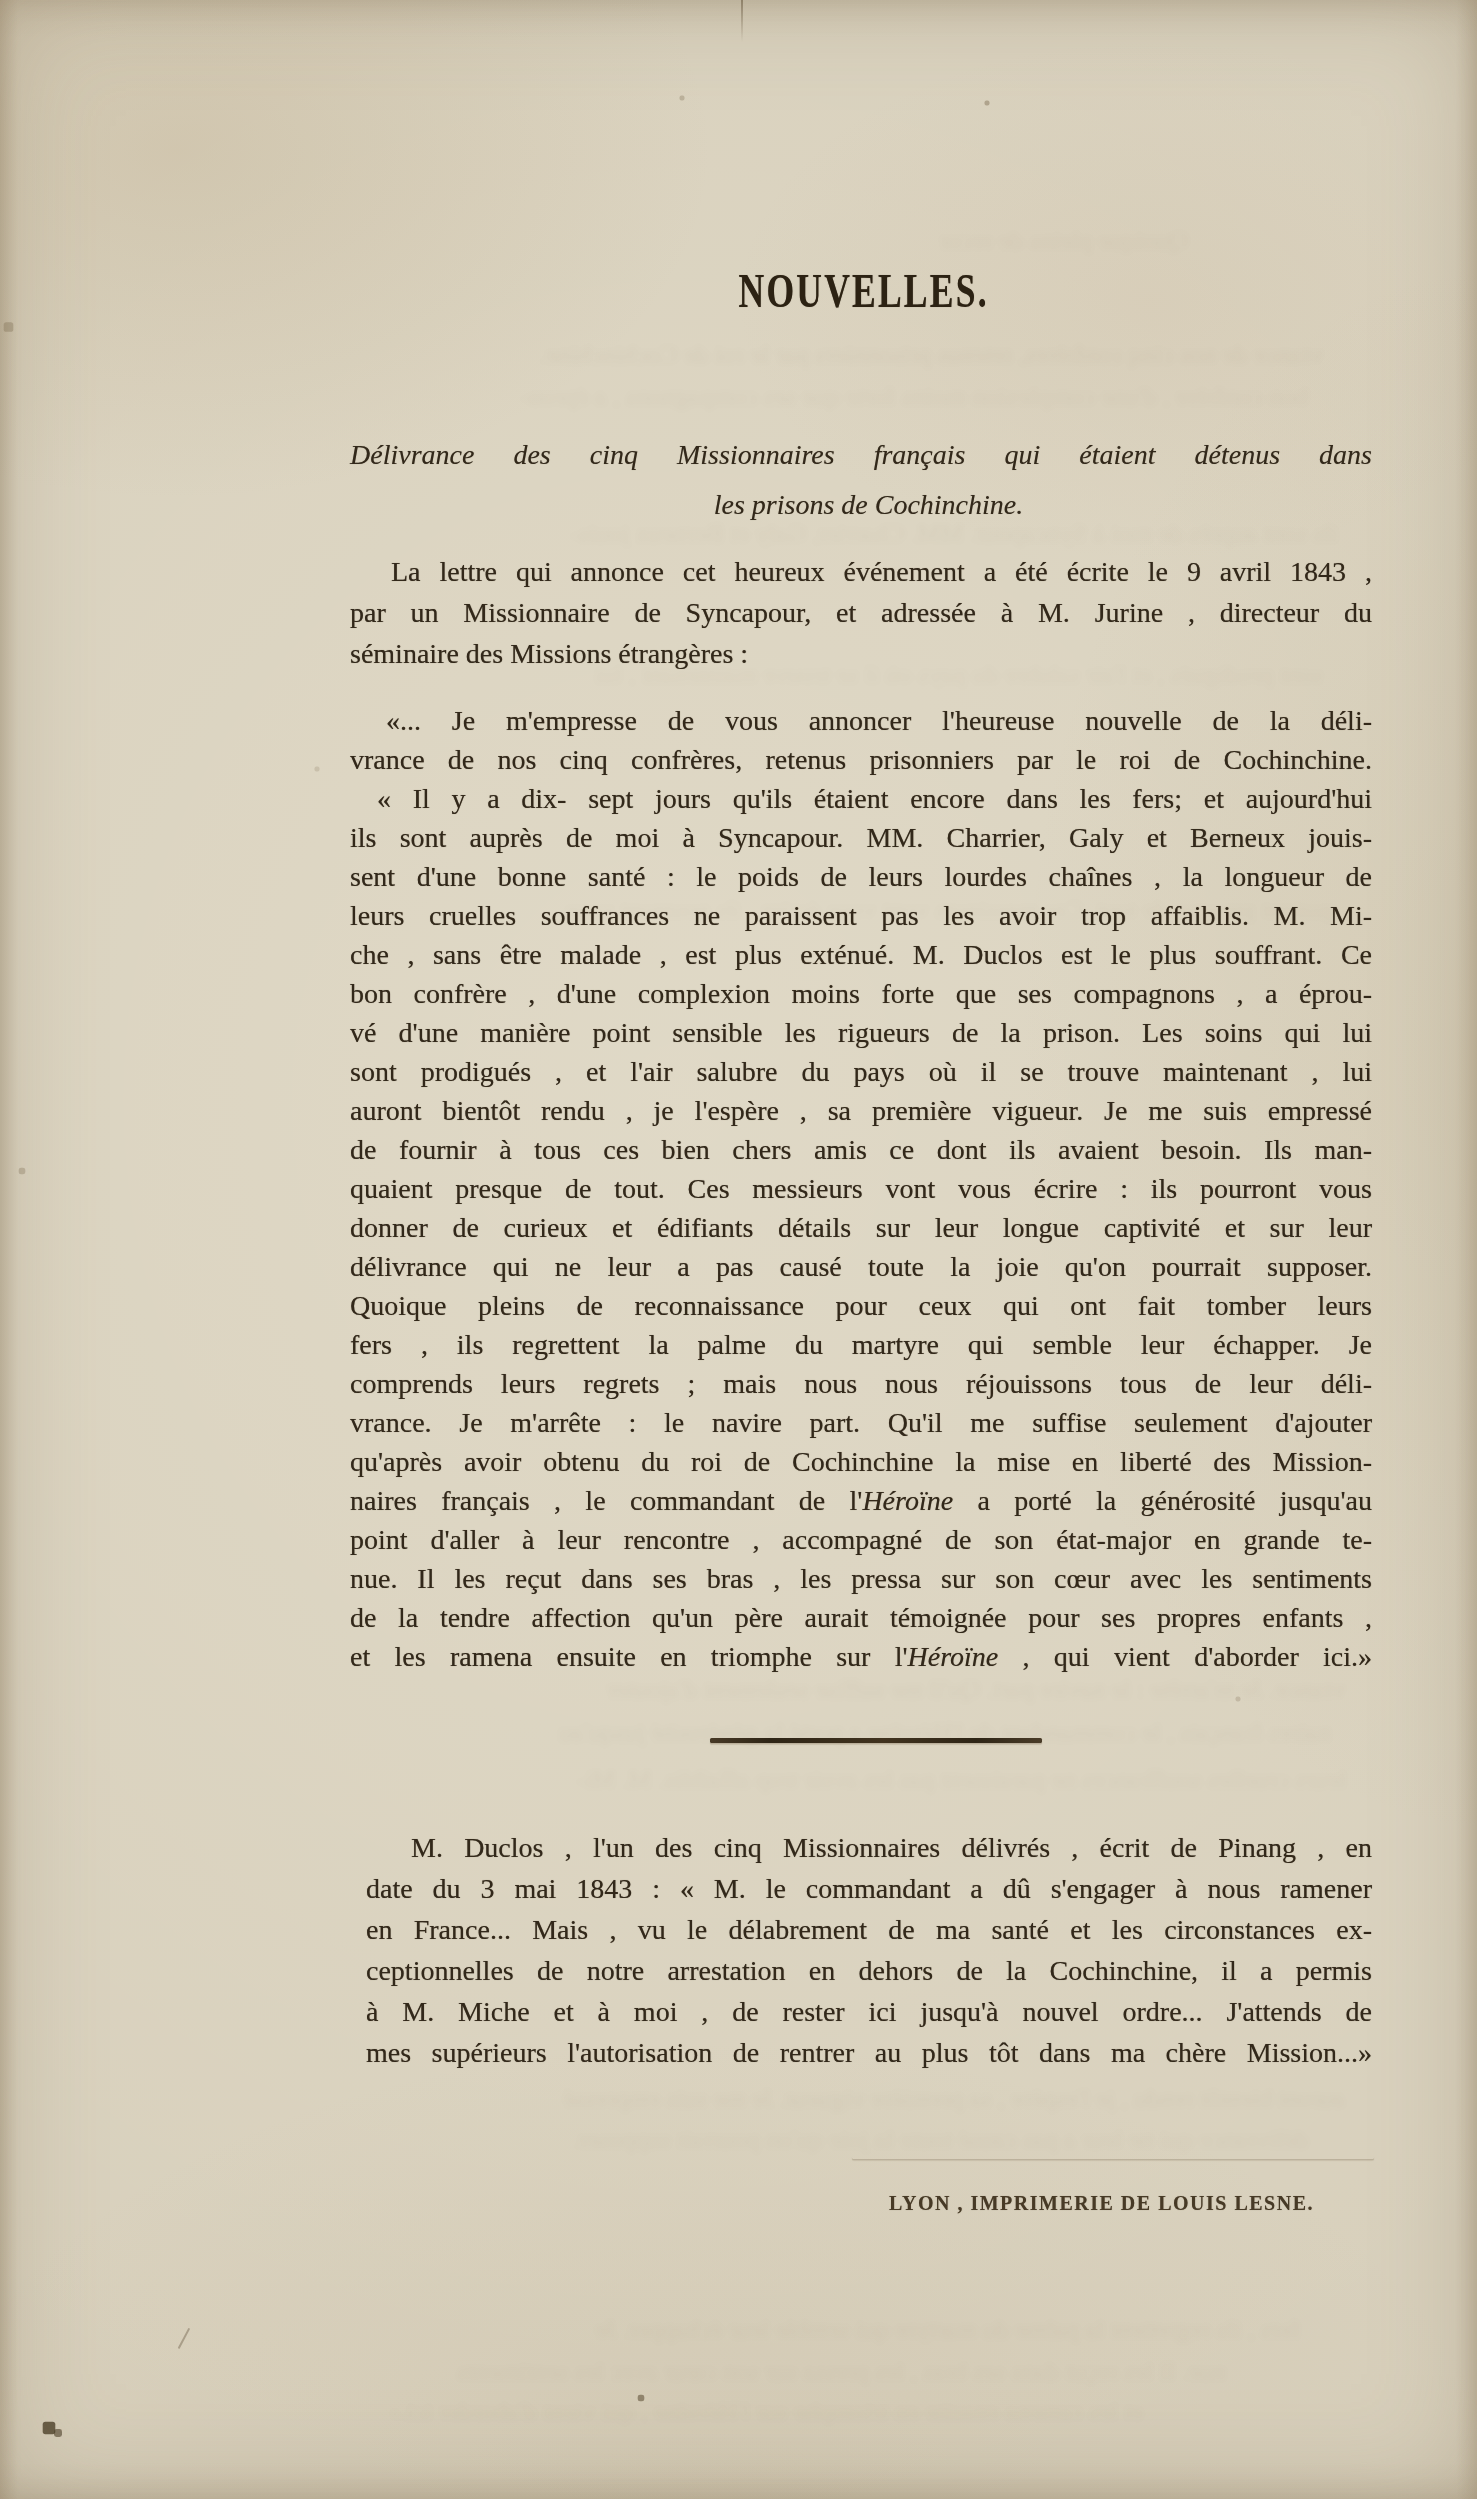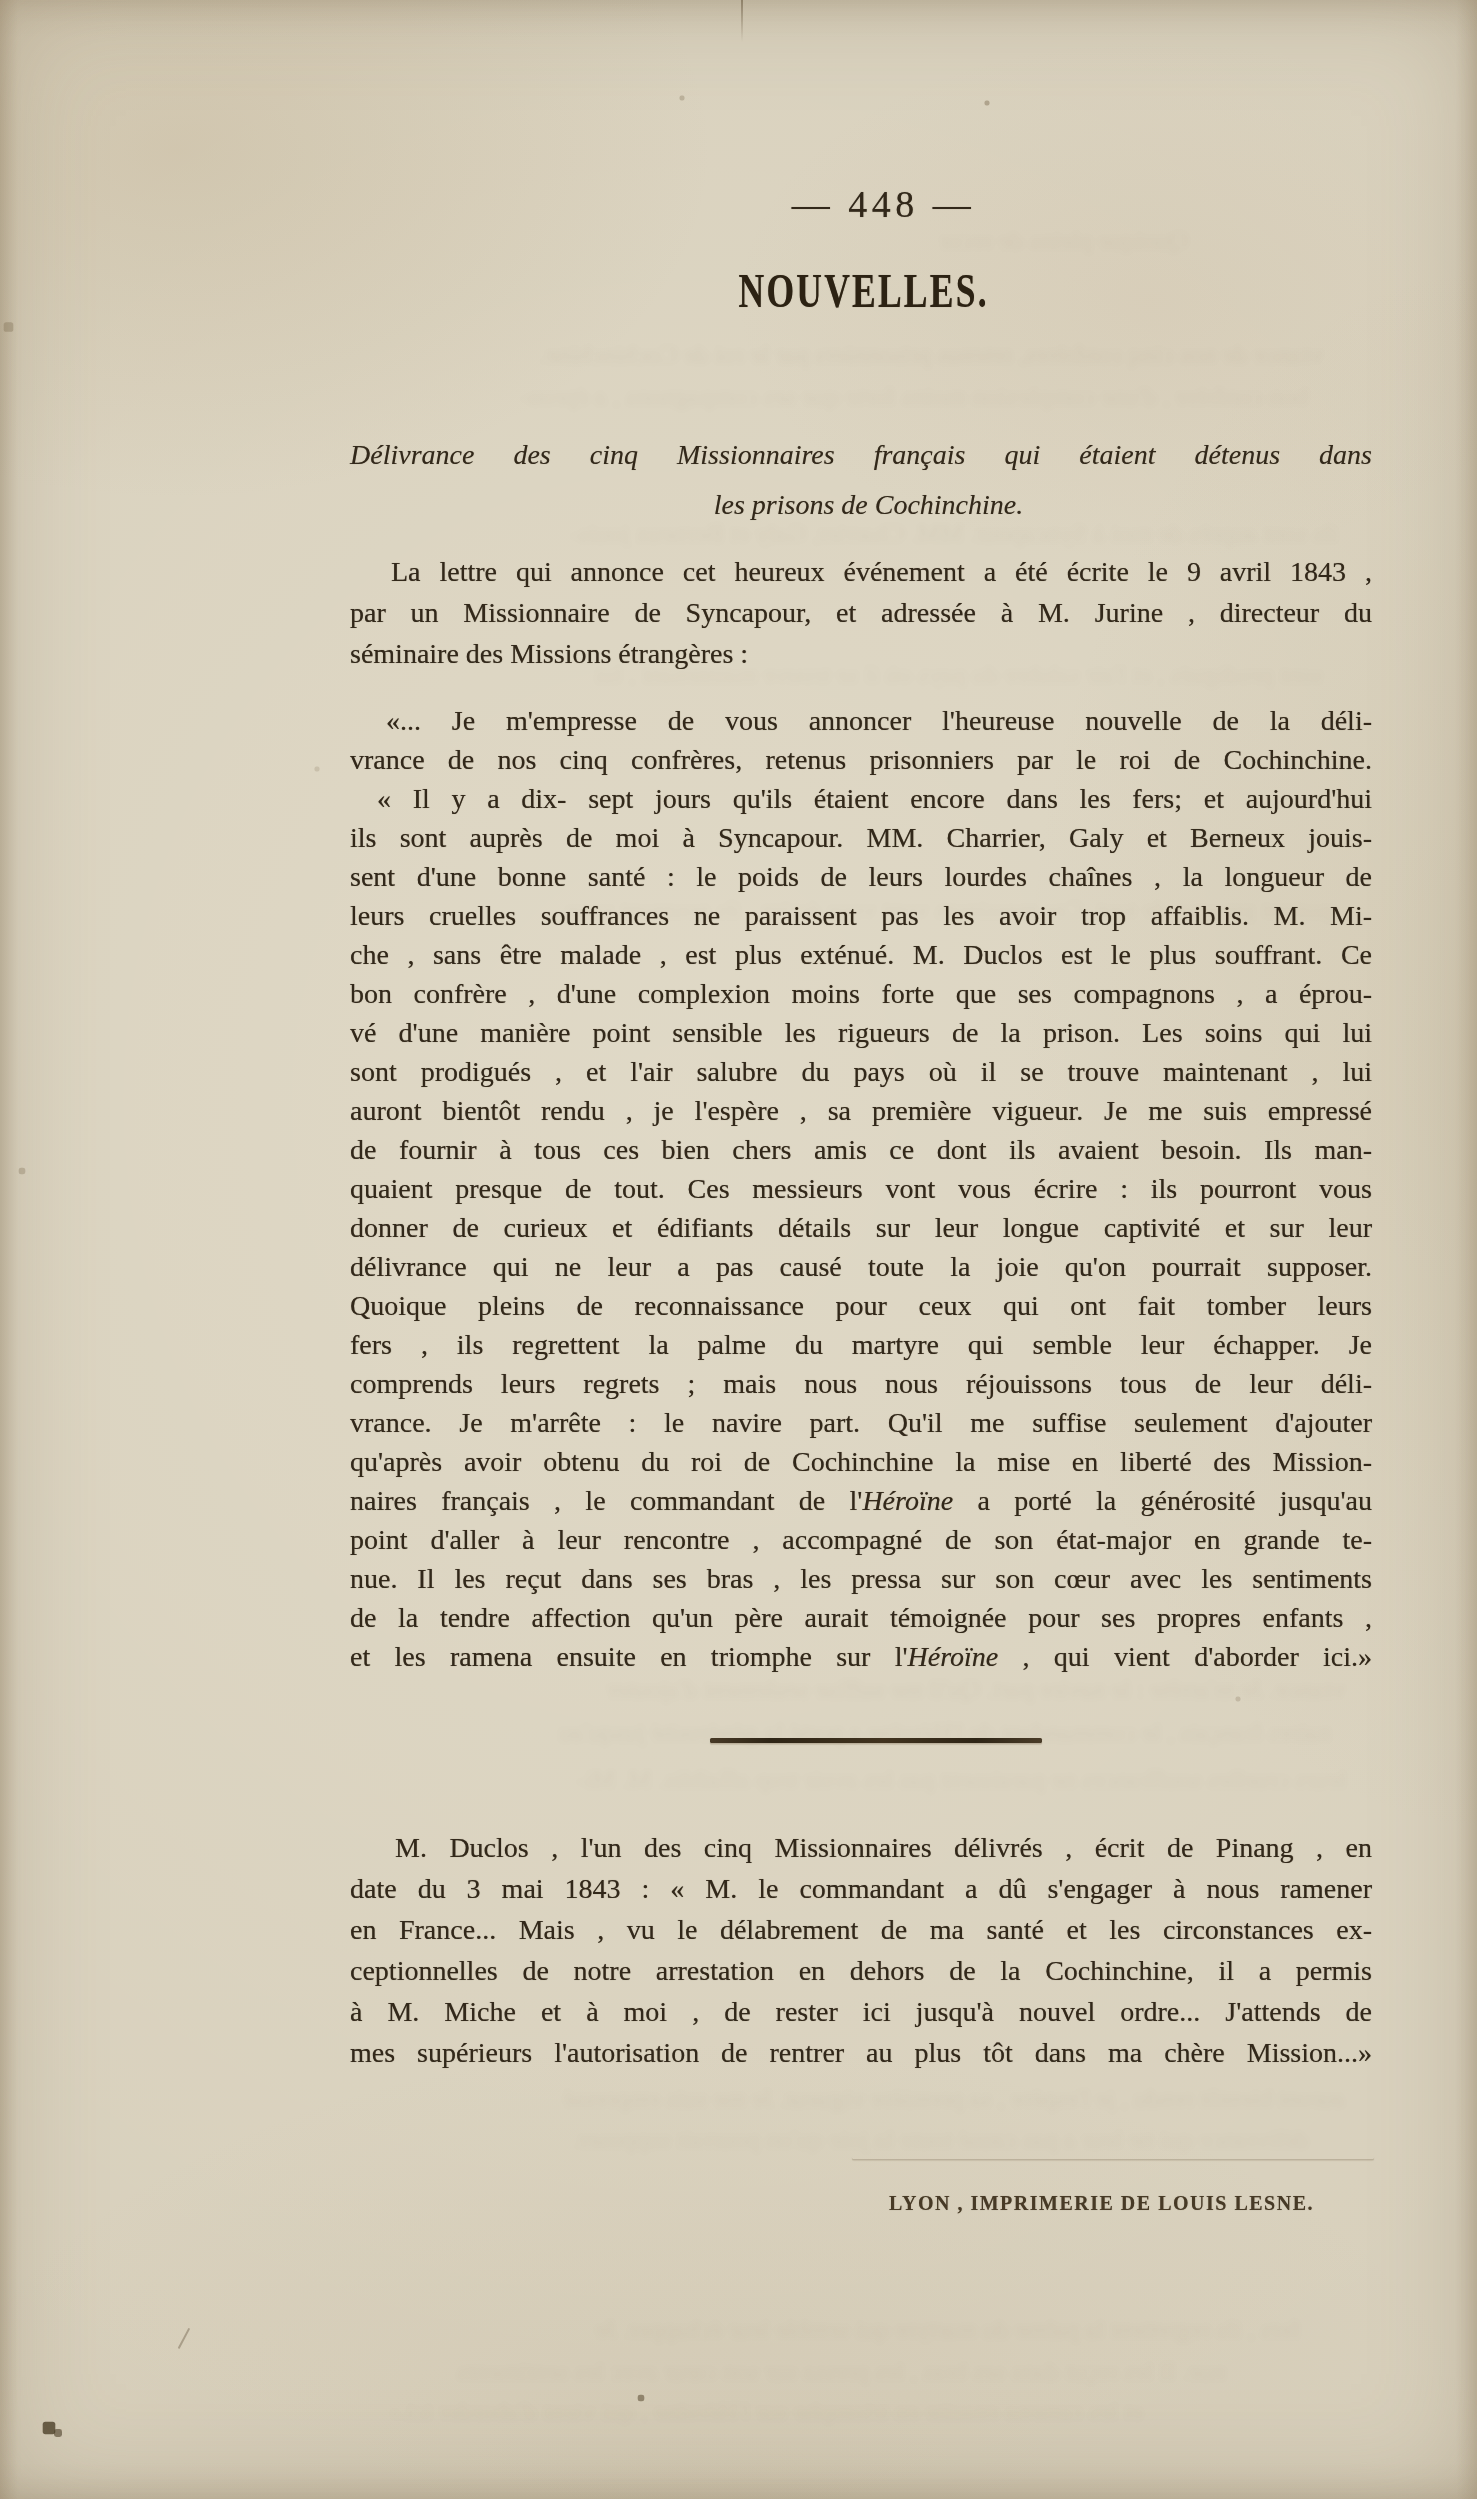--- a/index.html
+++ b/index.html
@@ -55,21 +55,21 @@
   .subtitle .sub-line:nth-child(2){text-align:center;padding-left:15px;}
   
   .intro{top:551px;}
   .intro .line{line-height:41px;}
   .intro .line:nth-child(1){text-indent:41px;}
   .intro .line:nth-child(3){text-align-last:left;}
   .letter{top:701px;}
   .letter .line:nth-child(1){text-indent:36px;}
   .letter .line:nth-child(3){text-indent:27px;}
   .duclos{top:1827px;}
-  .duclos .line{line-height:41px;}
+  .duclos .line{line-height:41px;margin-left:16px;}
   .duclos .line:nth-child(1){text-indent:45px;}
   
   .rule{position:absolute;border-radius:1.5px;}
   .rule-1{
     top:1738px;left:710px;width:332px;height:4.5px;
     background:linear-gradient(90deg,#473926,#2e2516 18%,#41331f 52%,#2e2516 80%,#4a3c28);
     box-shadow:0 1.5px 0.8px rgba(120,104,76,.35);
   }
   .rule-2{
     top:2155px;left:852px;width:522px;height:3.8px;
@@ -150,21 +150,20 @@
     <div>vrance. Je m'arrête : le navire part. Qu'il me suffise seulement d'ajouter</div>
     <div>naires français , le commandant de l'Héroïne a porté la générosité jusqu'au</div>
     <div>leurs cruelles souffrances ne paraissent pas les avoir trop affaiblis. M. Mi-</div>
     <div>auront bientôt rendu , je l'espère , sa première vigueur. Je me suis empressé</div>
     <div>délivrance qui ne leur a pas causé toute la joie qu'on pourrait supposer.</div>
     <div>fers , ils regrettent la palme du martyre qui semble leur échapper. Je</div>
     <div>nue. Il les reçut dans ses bras , les pressa sur son cœur avec les sentiments</div>
     <div>et les ramena ensuite en triomphe sur l'Héroïne , qui vient d'aborder ici.»</div>
   </div>
 
-  <div class="pagenum">— 448 —</div>
 
   <h1 class="title">NOUVELLES.</h1>
 
   <div class="subtitle">
     <div class="sub-line">Délivrance des cinq Missionnaires français qui étaient détenus dans</div>
     <div class="sub-line">les prisons de Cochinchine.</div>
   </div>
 
   <div class="tblock intro">
       <div class="line">La lettre qui annonce cet heureux événement a été écrite le 9 avril 1843 ,</div>

